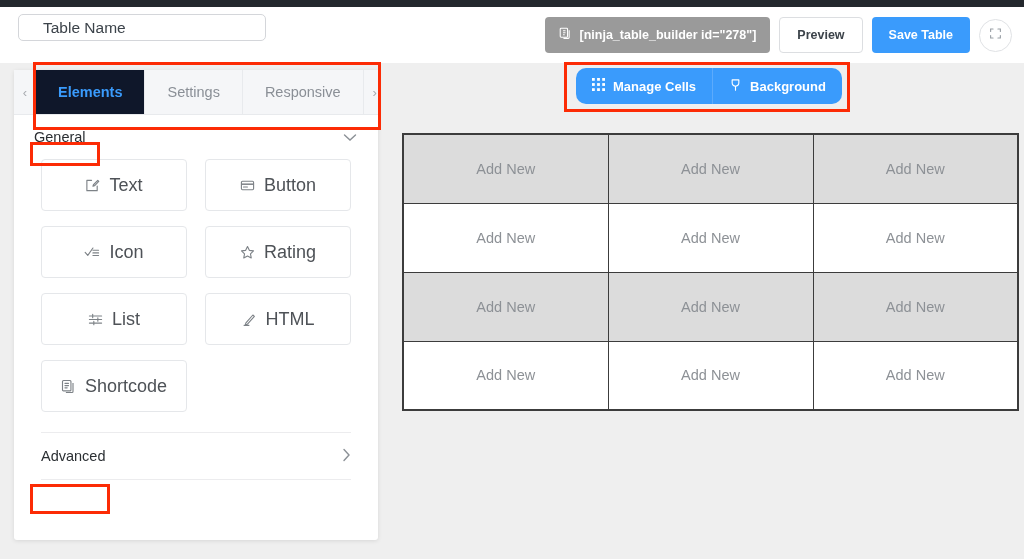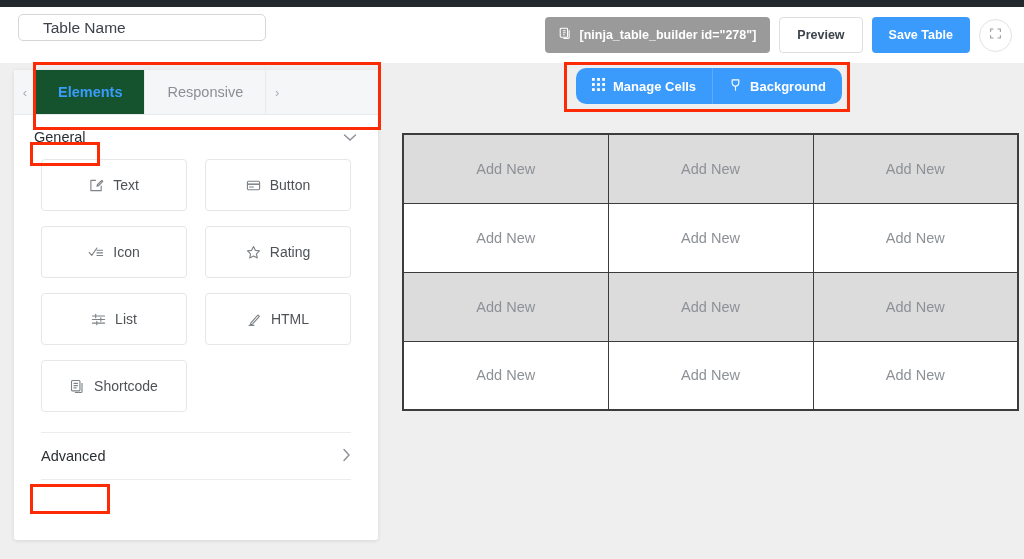--- a/index.html
+++ b/index.html
@@ -153,21 +153,21 @@
     justify-content: center;
     padding: 0 22px;
     font-size: 14.5px;
     color: #8a8f96;
     cursor: pointer;
     background: #f5f6f8;
     border-right: 1px solid #e8eaed;
   }
 
   .tab.active {
-    background: #14532d;
+    background: #0f172a;
     color: #3a9bfc;
     font-weight: bold;
   }
 
   .panel-body {
     position: relative;
     padding: 0;
   }
 
   .section-head {
@@ -200,21 +200,21 @@
   .element-card {
     height: 52px;
     border: 1px solid #e5e7ea;
     border-radius: 4px;
     background: #ffffff;
     display: flex;
     align-items: center;
     justify-content: center;
     gap: 9px;
     cursor: pointer;
-    font-size: 14px;
+    font-size: 18px;
     color: #4e5257;
   }
 
   .element-card svg { flex: none; display: block; }
 
   .divider {
     height: 1px;
     background: #ececee;
     margin: 6px 27px 0 27px;
   }
@@ -352,20 +352,21 @@
       </div>
 
     </div>
   </div>
 
   <div class="sidebar">
 
     <div class="tabs-row">
       <div class="tab-arrow">‹</div>
       <div class="tab active">Elements</div>
+      <div class="tab">Settings</div>
       <div class="tab">Responsive</div>
       <div class="tab-arrow">›</div>
     </div>
 
     <div class="panel-body">
 
       <div class="section-head">
         <span class="section-title">General</span>
         <span class="chev">
           <svg width="16" height="10" viewBox="0 0 16 10" fill="none" stroke="#8b9096" stroke-width="1.4" stroke-linecap="round">

